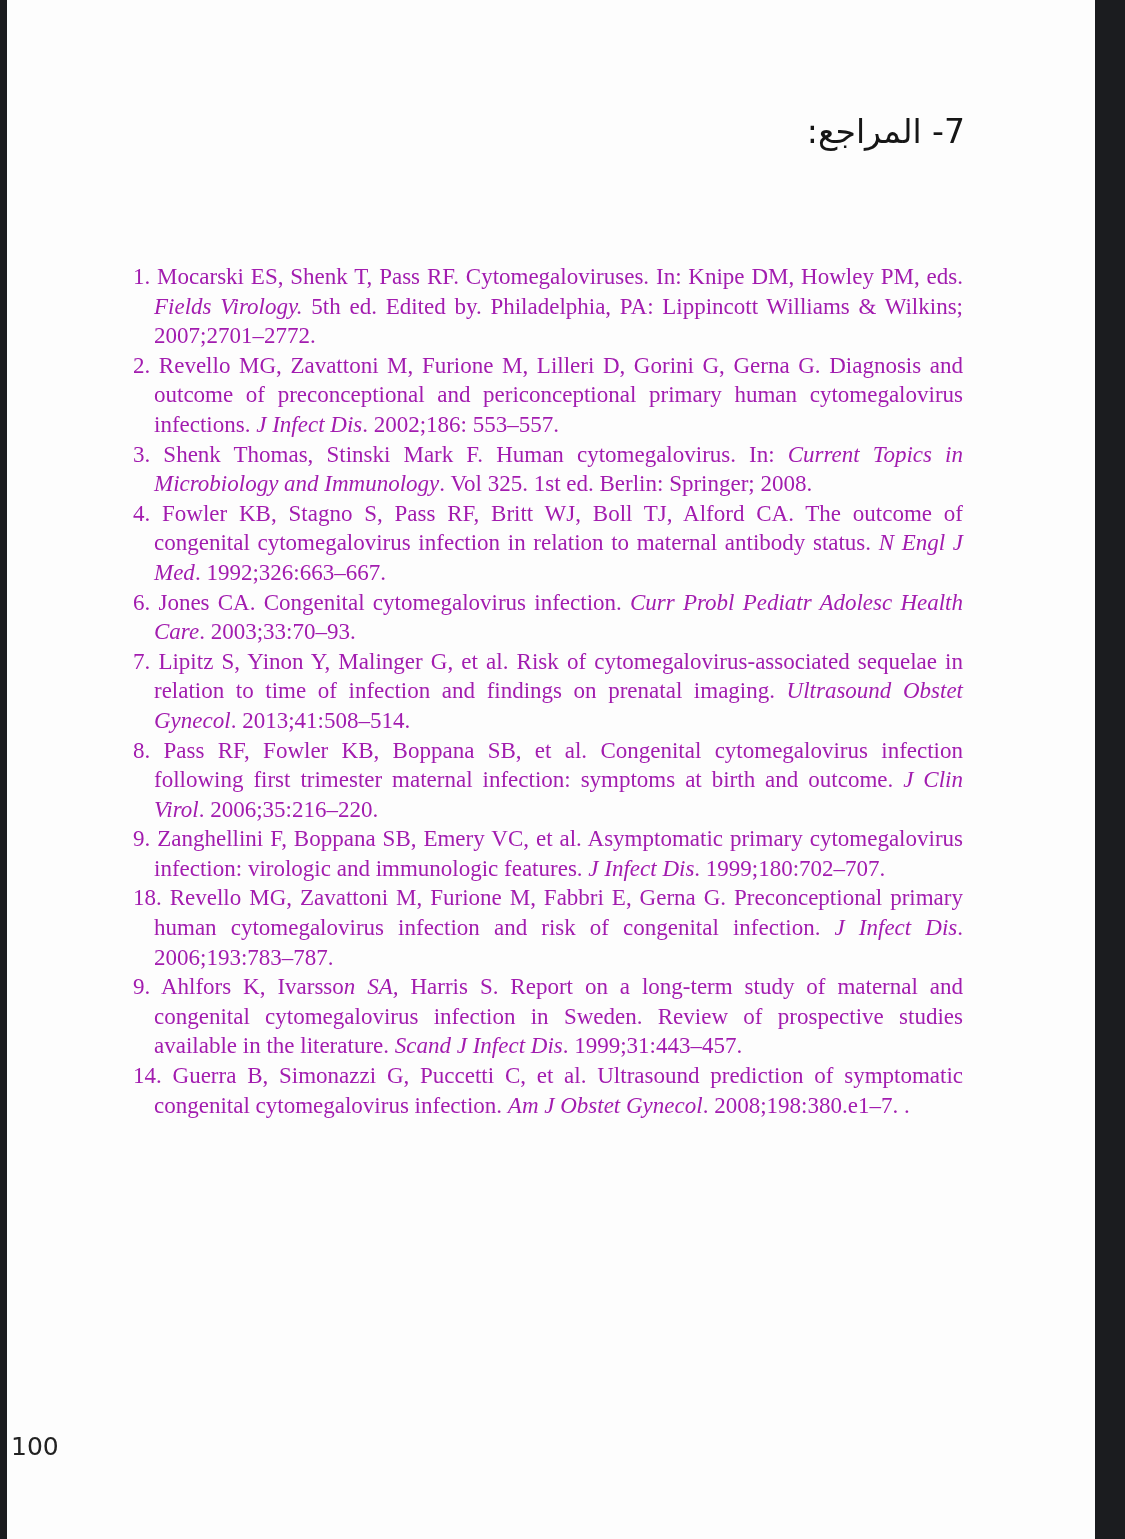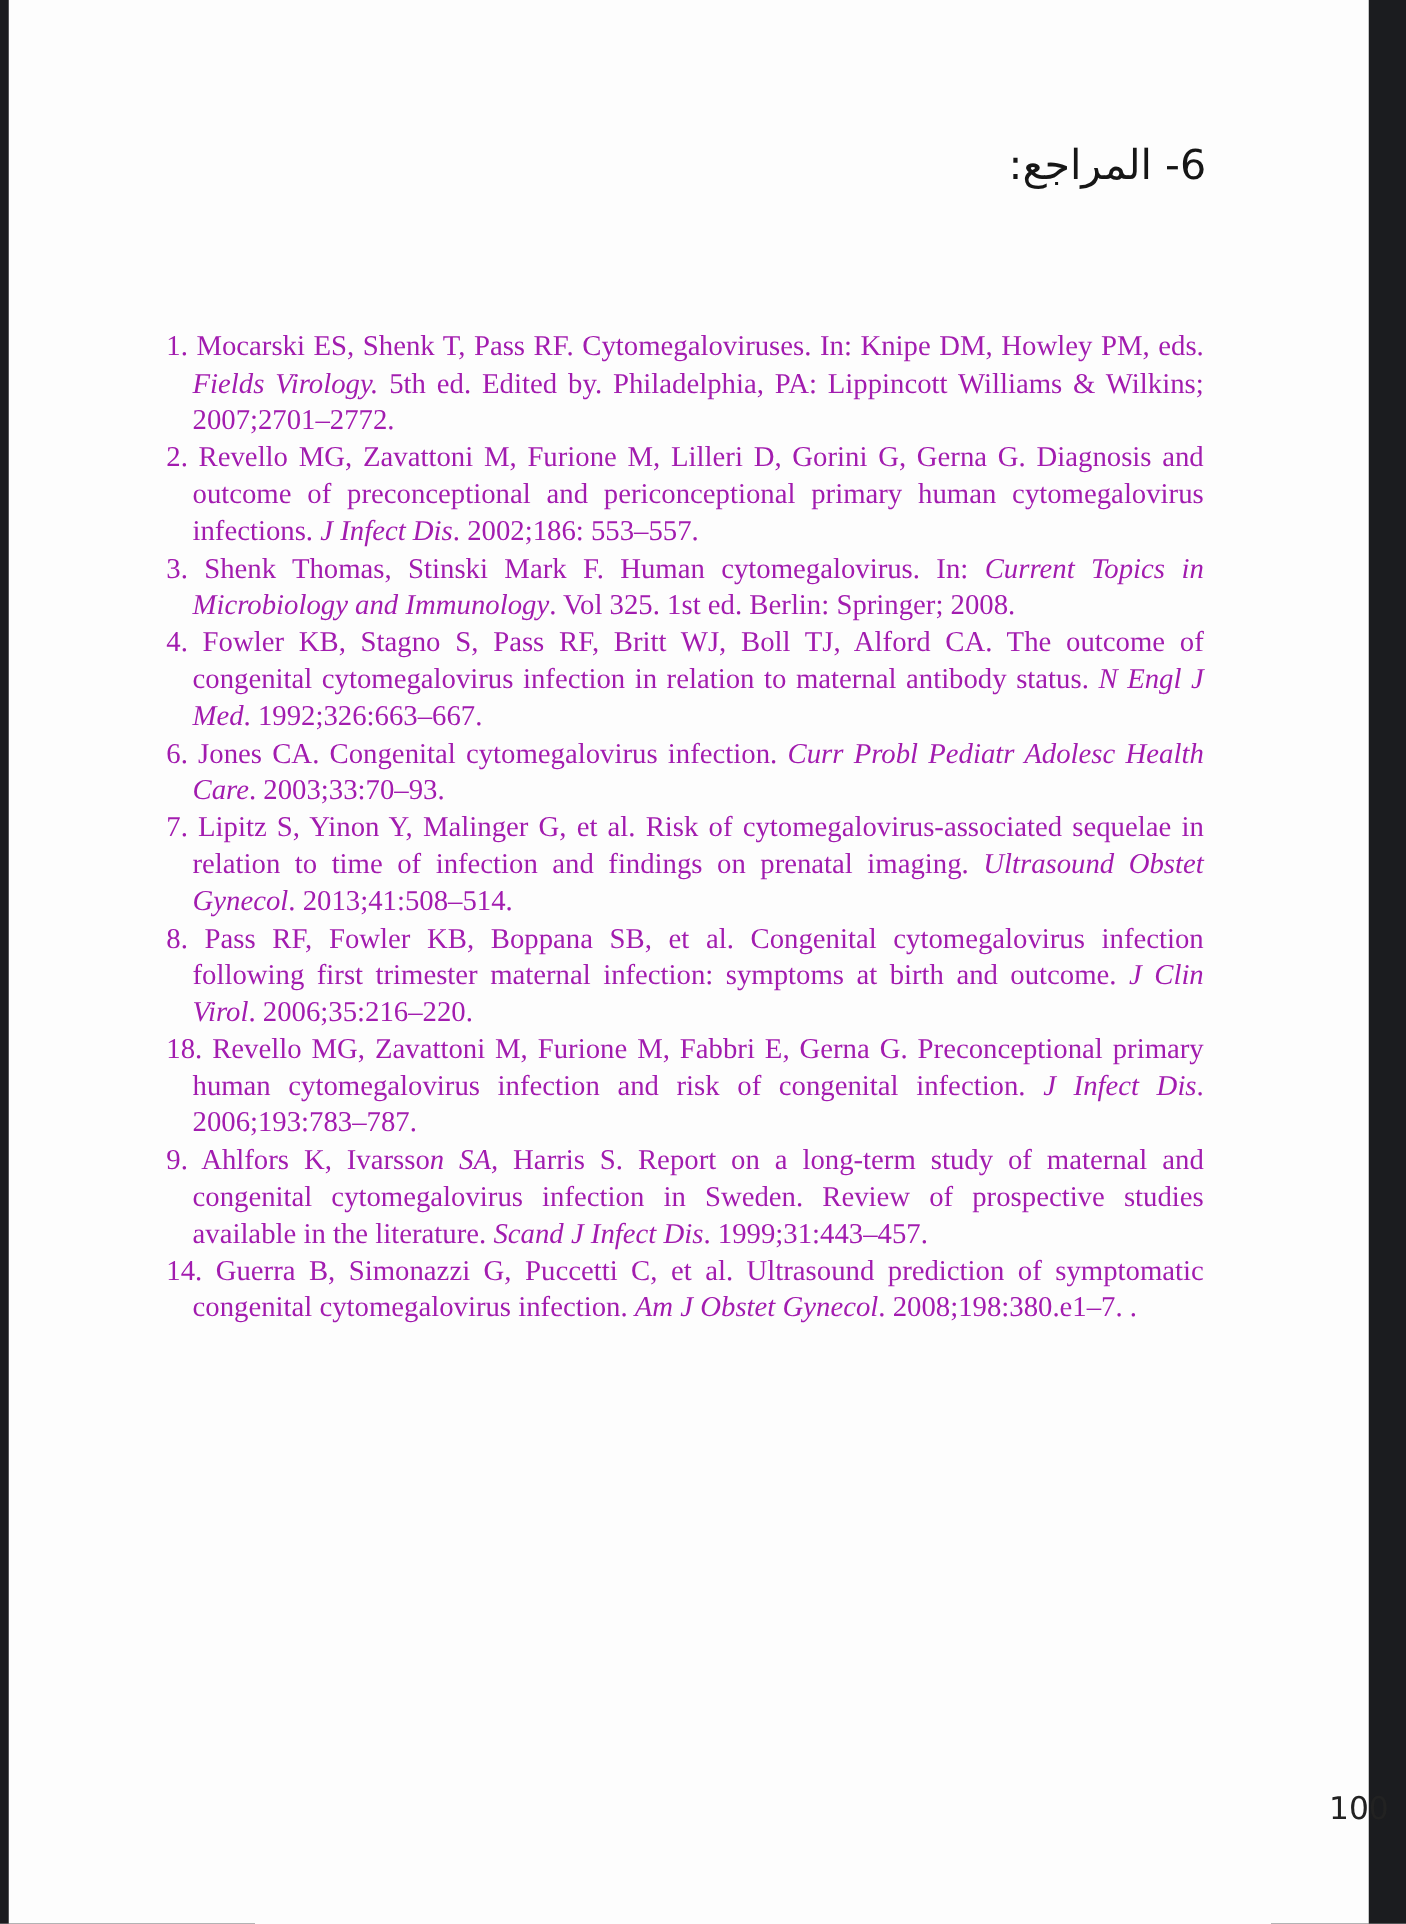--- a/index.html
+++ b/index.html
@@ -34,23 +34,23 @@
     font-size: 23px;
     line-height: 29.6px;
     color: #a21caf;
     text-align: justify;
     padding-left: 21px;
     text-indent: -21px;
   }
   .ref .it { font-style: italic; }
   .pagenum {
     position: absolute;
-    top: 1432px; left: 16px;
+    top: 1432px; left: 4px;
     width: 100%;
-    text-align: right;
+    text-align: left;
     font-family: "DejaVu Sans", sans-serif;
     font-size: 25px;
     color: #222222;
   }
   .watermark {
     position: absolute;
     top: 1464px; left: 476px;
     width: 160px;
     text-align: center;
     direction: rtl;
@@ -58,30 +58,31 @@
     font-size: 39px;
     font-weight: bold;
     color: #e3e3e3;
     letter-spacing: 2px;
   }
 </style>
 </head>
 <body>
 
 <div class="page">
-  <h1 class="heading">6- المراجع:</h1>
+  <h1 class="heading">7- المراجع:</h1>
 
   <ol class="refs" id="refs">
       <li class="ref"><span>1. </span><span>Mocarski ES, Shenk T, Pass RF. Cytomegaloviruses. In: Knipe DM, Howley PM, eds. </span><span class="it">Fields Virology.</span><span> 5th ed. Edited by. Philadelphia, PA: Lippincott Williams &amp; Wilkins; 2007;2701–2772.</span></li>
       <li class="ref"><span>2. </span><span>Revello MG, Zavattoni M, Furione M, Lilleri D, Gorini G, Gerna G. Diagnosis and outcome of preconceptional and periconceptional primary human cytomegalovirus infections. </span><span class="it">J Infect Dis</span><span>. 2002;186: 553–557.</span></li>
       <li class="ref"><span>3. </span><span>Shenk Thomas, Stinski Mark F. Human cytomegalovirus. In: </span><span class="it">Current Topics in Microbiology and Immunology</span><span>. Vol 325. 1st ed. Berlin: Springer; 2008.</span></li>
       <li class="ref"><span>4. </span><span>Fowler KB, Stagno S, Pass RF, Britt WJ, Boll TJ, Alford CA. The outcome of congenital cytomegalovirus infection in relation to maternal antibody status. </span><span class="it">N Engl J Med</span><span>. 1992;326:663–667.</span></li>
       <li class="ref"><span>6. </span><span>Jones CA. Congenital cytomegalovirus infection. </span><span class="it">Curr Probl Pediatr Adolesc Health Care</span><span>. 2003;33:70–93.</span></li>
       <li class="ref"><span>7. </span><span>Lipitz S, Yinon Y, Malinger G, et al. Risk of cytomegalovirus-associated sequelae in relation to time of infection and findings on prenatal imaging. </span><span class="it">Ultrasound Obstet Gynecol</span><span>. 2013;41:508–514.</span></li>
       <li class="ref"><span>8. </span><span>Pass RF, Fowler KB, Boppana SB, et al. Congenital cytomegalovirus infection following first trimester maternal infection: symptoms at birth and outcome. </span><span class="it">J Clin Virol</span><span>. 2006;35:216–220.</span></li>
+      <li class="ref"><span>9. </span><span>Zanghellini F, Boppana SB, Emery VC, et al. Asymptomatic primary cytomegalovirus infection: virologic and immunologic features. </span><span class="it">J Infect Dis</span><span>. 1999;180:702–707.</span></li>
       <li class="ref"><span>18. </span><span>Revello MG, Zavattoni M, Furione M, Fabbri E, Gerna G. Preconceptional primary human cytomegalovirus infection and risk of congenital infection. </span><span class="it">J Infect Dis</span><span>. 2006;193:783–787.</span></li>
       <li class="ref"><span>9. </span><span>Ahlfors K, Ivarsso</span><span class="it">n SA,</span><span> Harris S. Report on a long-term study of maternal and congenital cytomegalovirus infection in Sweden. Review of prospective studies available in the literature. </span><span class="it">Scand J Infect Dis</span><span>. 1999;31:443–457.</span></li>
       <li class="ref"><span>14. </span><span>Guerra B, Simonazzi G, Puccetti C, et al. Ultrasound prediction of symptomatic congenital cytomegalovirus infection. </span><span class="it">Am J Obstet Gynecol</span><span>. 2008;198:380.e1–7. .</span></li>
     </ol>
 
   <div class="pagenum">100</div>
 
 </div>
 
 </body></html>

